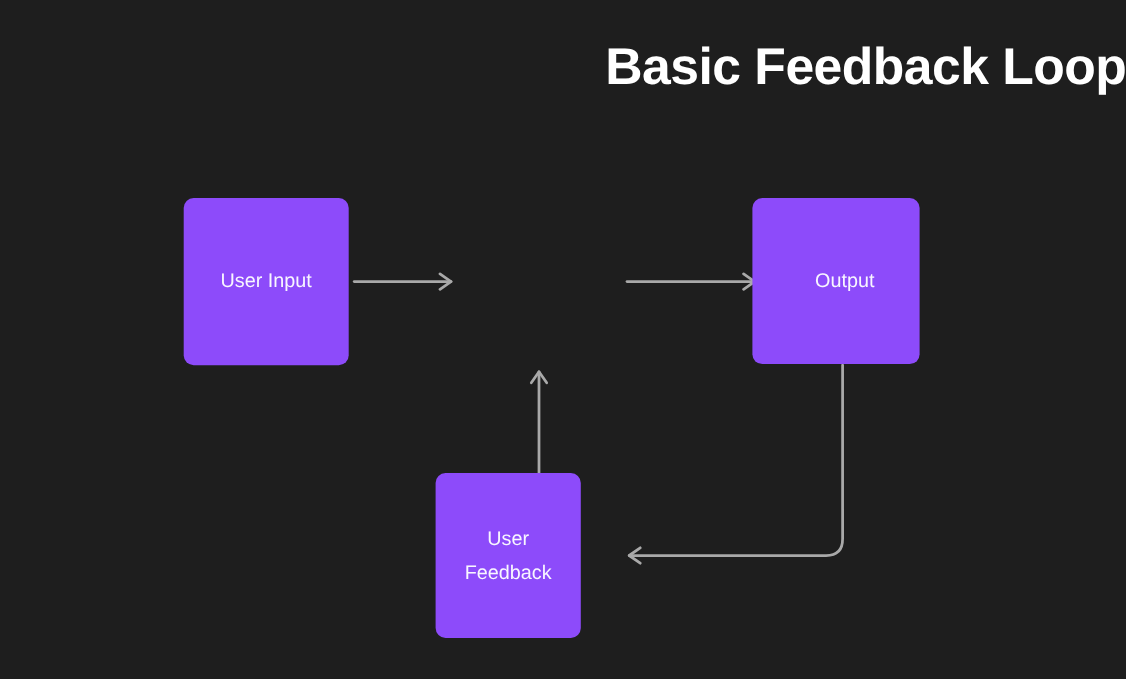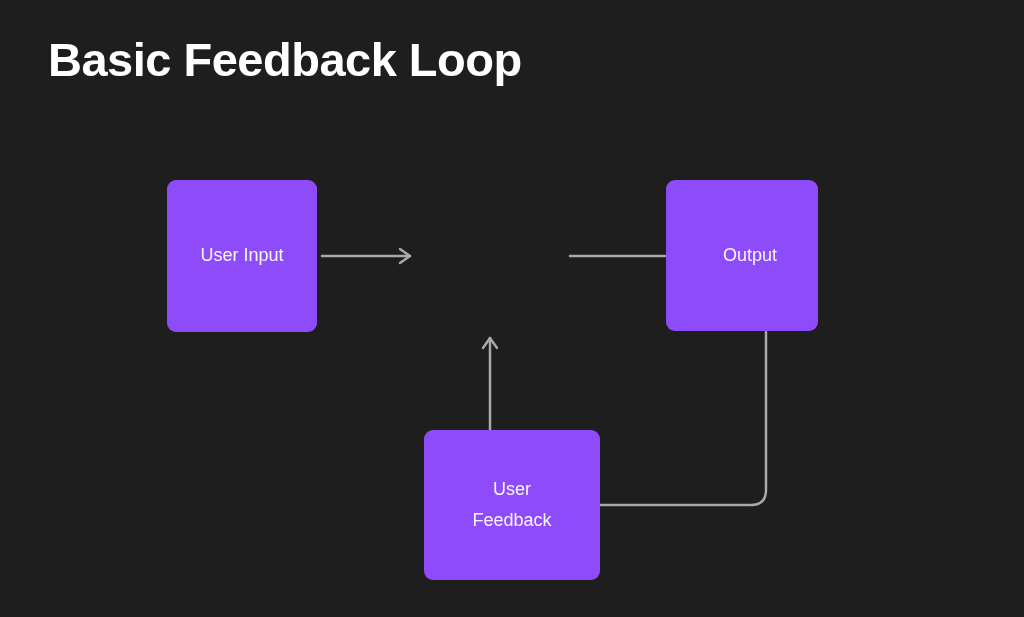--- a/index.html
+++ b/index.html
@@ -17,21 +17,21 @@
     height: 617px;
     background: var(--background);
     overflow: hidden;
     font-family: "Liberation Sans", "DejaVu Sans", sans-serif;
   }
   .title {
     position: absolute;
     left: 0;
     right: 0;
     top: 32px;
-    text-align: left;
+    text-align: right;
     color: var(--title-text);
     font-size: 47px;
     font-weight: 700;
     letter-spacing: -0.5px;
     line-height: 1.2;
     padding-left: 48px;
   }
   .node {
     position: absolute;
     background: var(--node-fill);
@@ -40,22 +40,22 @@
     align-items: center;
     justify-content: center;
     text-align: center;
     color: var(--node-text);
     font-size: 18px;
     font-weight: 500;
     line-height: 1.75;
   }
   #node-user-input    { left: 167px; top: 180px; width: 150px; height: 152px; text-align: center; }
   #node-ai-model      { left: 414px; top: 180px; width: 152px; height: 152px; }
-  #node-output        { left: 666px; top: 180px; width: 152px; height: 151px; padding-left: 16px; }
-  #node-user-feedback { left: 424px; top: 430px; width: 176px; height: 150px; }
+  #node-output        { left: 684px; top: 180px; width: 152px; height: 151px; padding-left: 16px; }
+  #node-user-feedback { left: 396px; top: 430px; width: 132px; height: 150px; }
   #node-user-feedback .node-label { width: 100px; }
   .connectors {
     position: absolute;
     inset: 0;
     width: 1024px;
     height: 617px;
     pointer-events: none;
   }
   .edge {
     fill: none;

